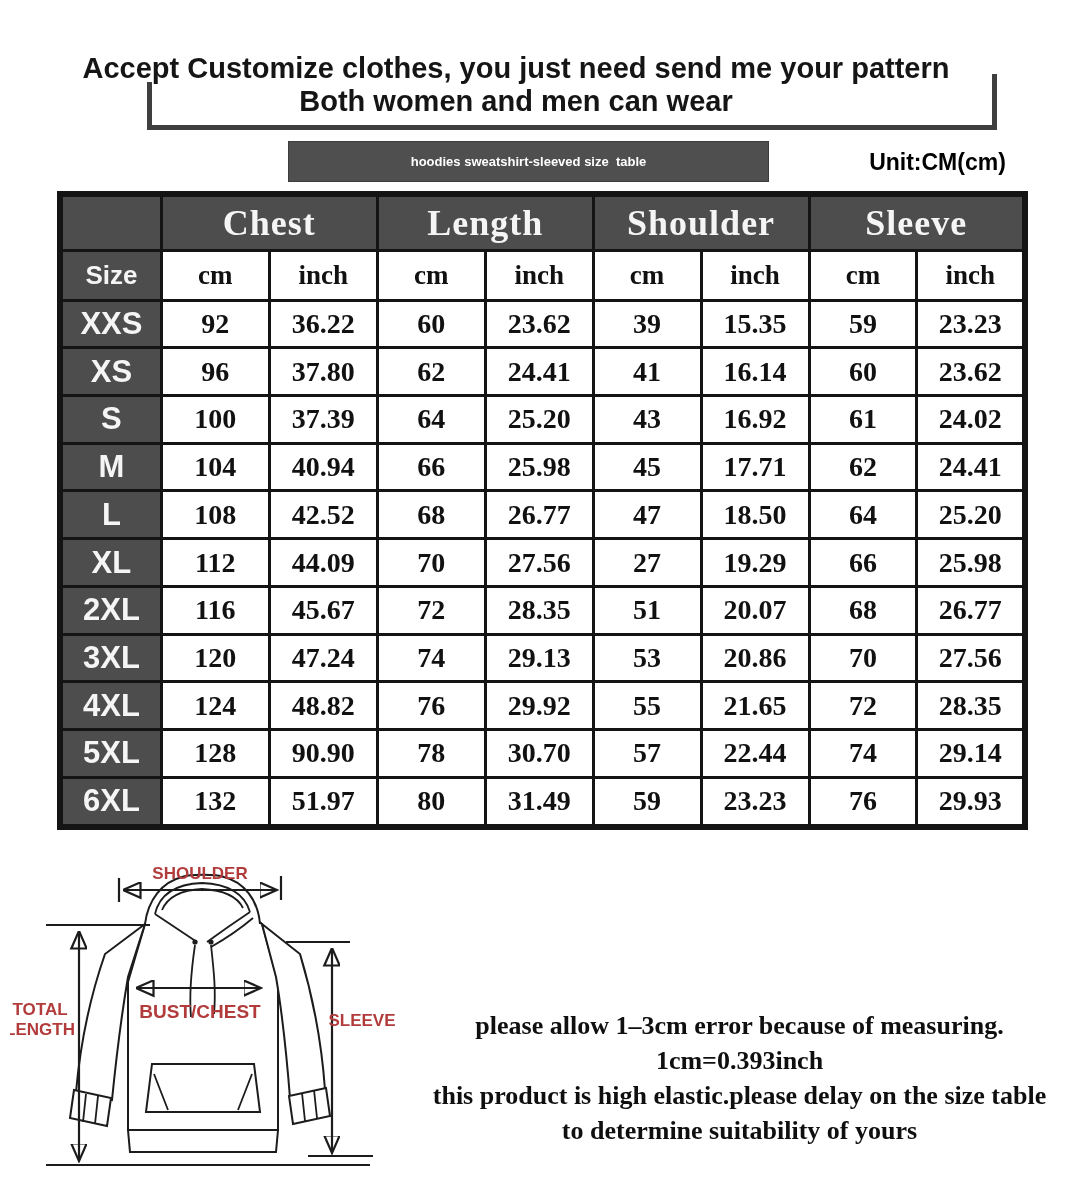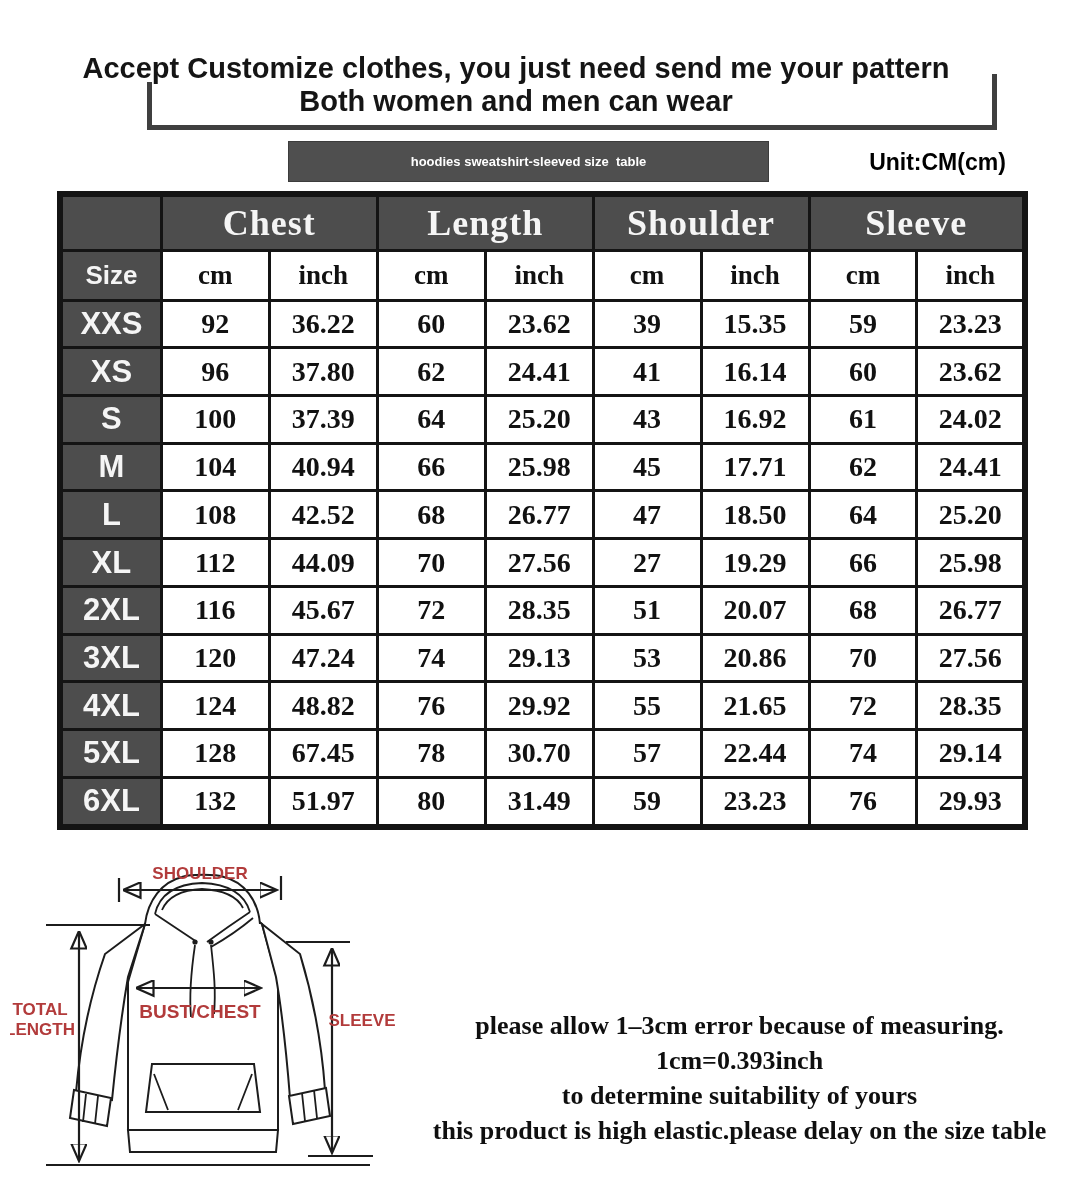--- a/index.html
+++ b/index.html
@@ -220,21 +220,21 @@
         <td>76</td>
         <td>29.92</td>
         <td>55</td>
         <td>21.65</td>
         <td>72</td>
         <td>28.35</td>
       </tr>
         <tr>
         <th class="dark">5XL</th>
         <td>128</td>
-        <td>67.45</td>
+        <td>90.90</td>
         <td>78</td>
         <td>30.70</td>
         <td>57</td>
         <td>22.44</td>
         <td>74</td>
         <td>29.14</td>
       </tr>
         <tr>
         <th class="dark">6XL</th>
         <td>132</td>
@@ -304,17 +304,17 @@
     <text class="lbl" x="190" y="17">SHOULDER</text>
     <text class="lbl" x="30" y="153">TOTAL</text>
     <text class="lbl" x="30" y="173">LENGTH</text>
     <text class="lbl-big" x="190" y="156">BUST/CHEST</text>
     <text class="lbl" x="352" y="164">SLEEVE</text>
   </svg>
 
   <div class="footnote">
     <div>please allow 1–3cm error because of measuring.</div>
     <div>1cm=0.393inch</div>
+    <div>this product is high elastic.please delay on the size table</div>
     <div>to determine suitability of yours</div>
-    <div>this product is high elastic.please delay on the size table</div>
   </div>
 
 </div>
 
 </body></html>

